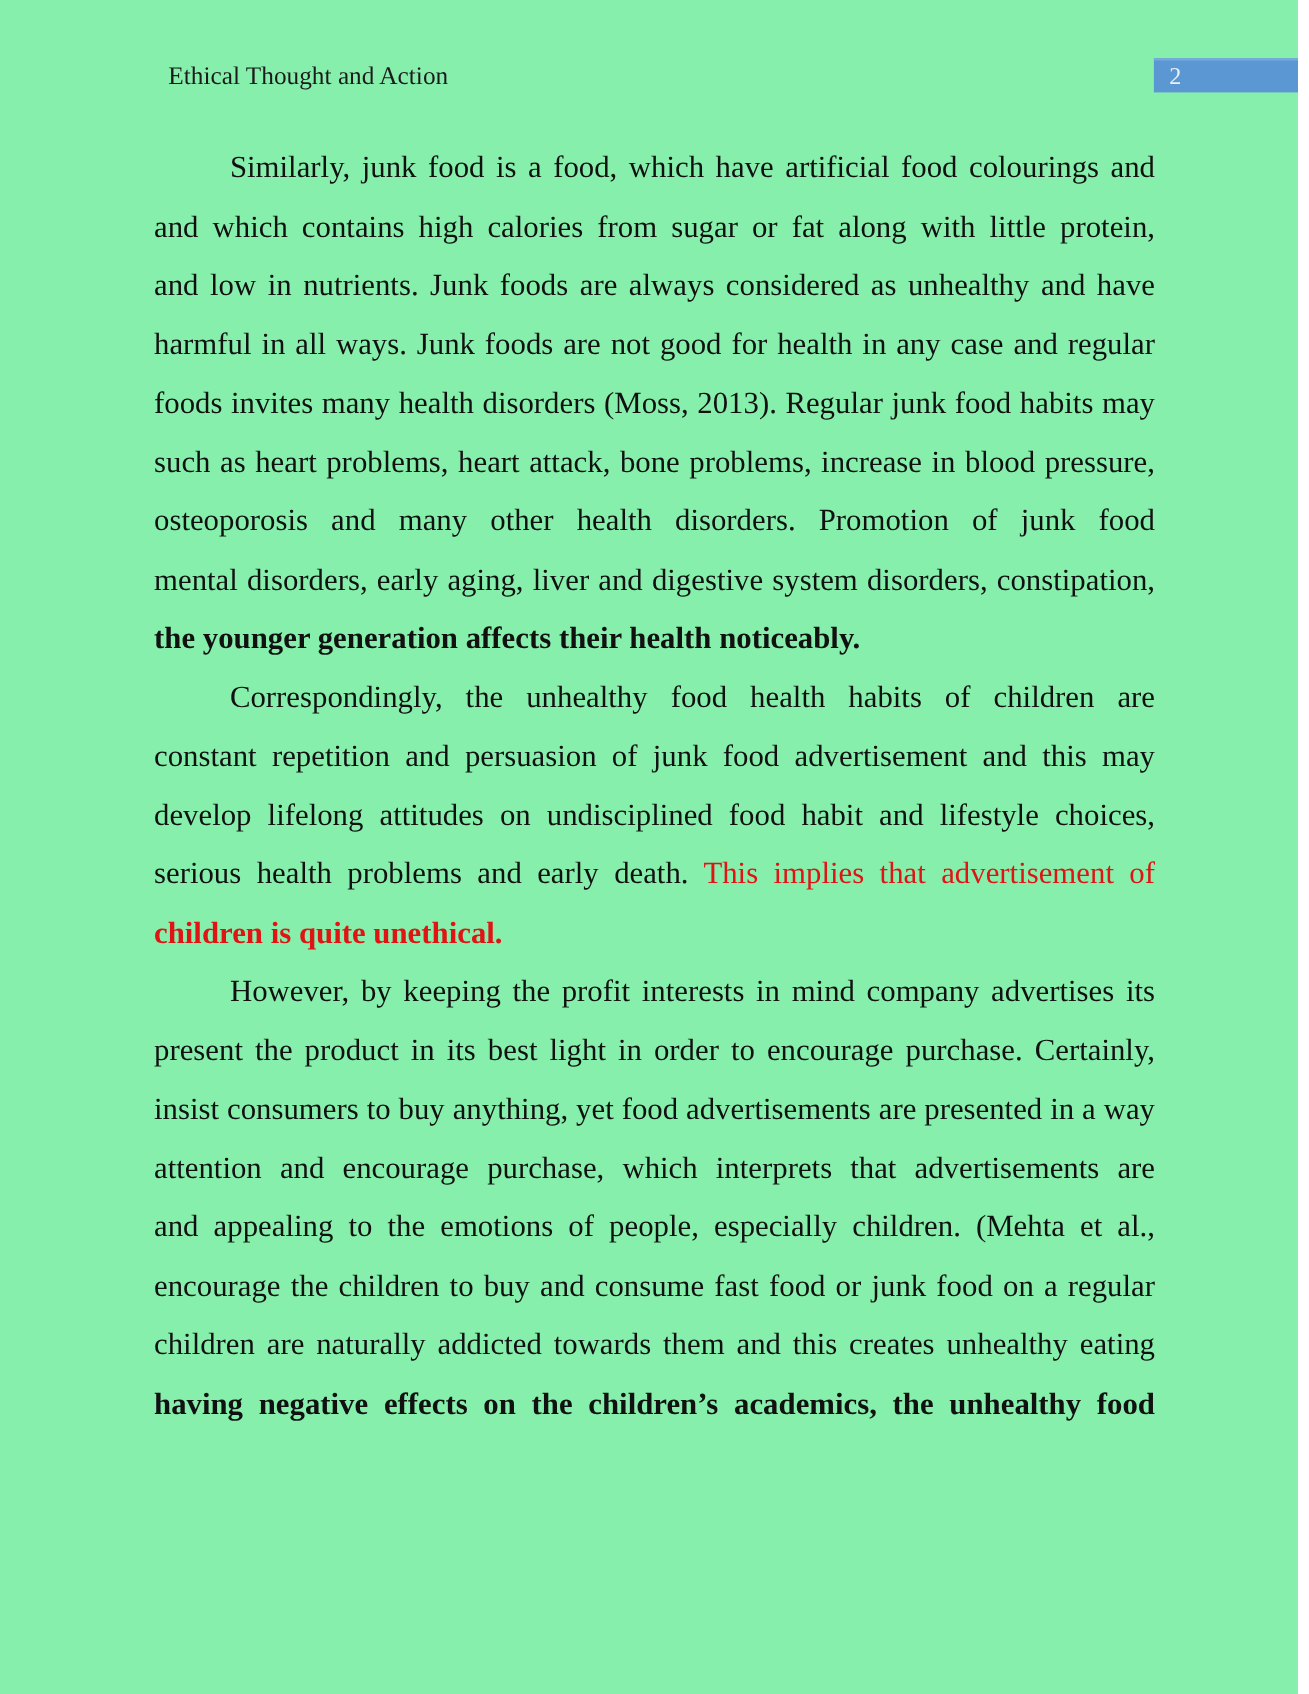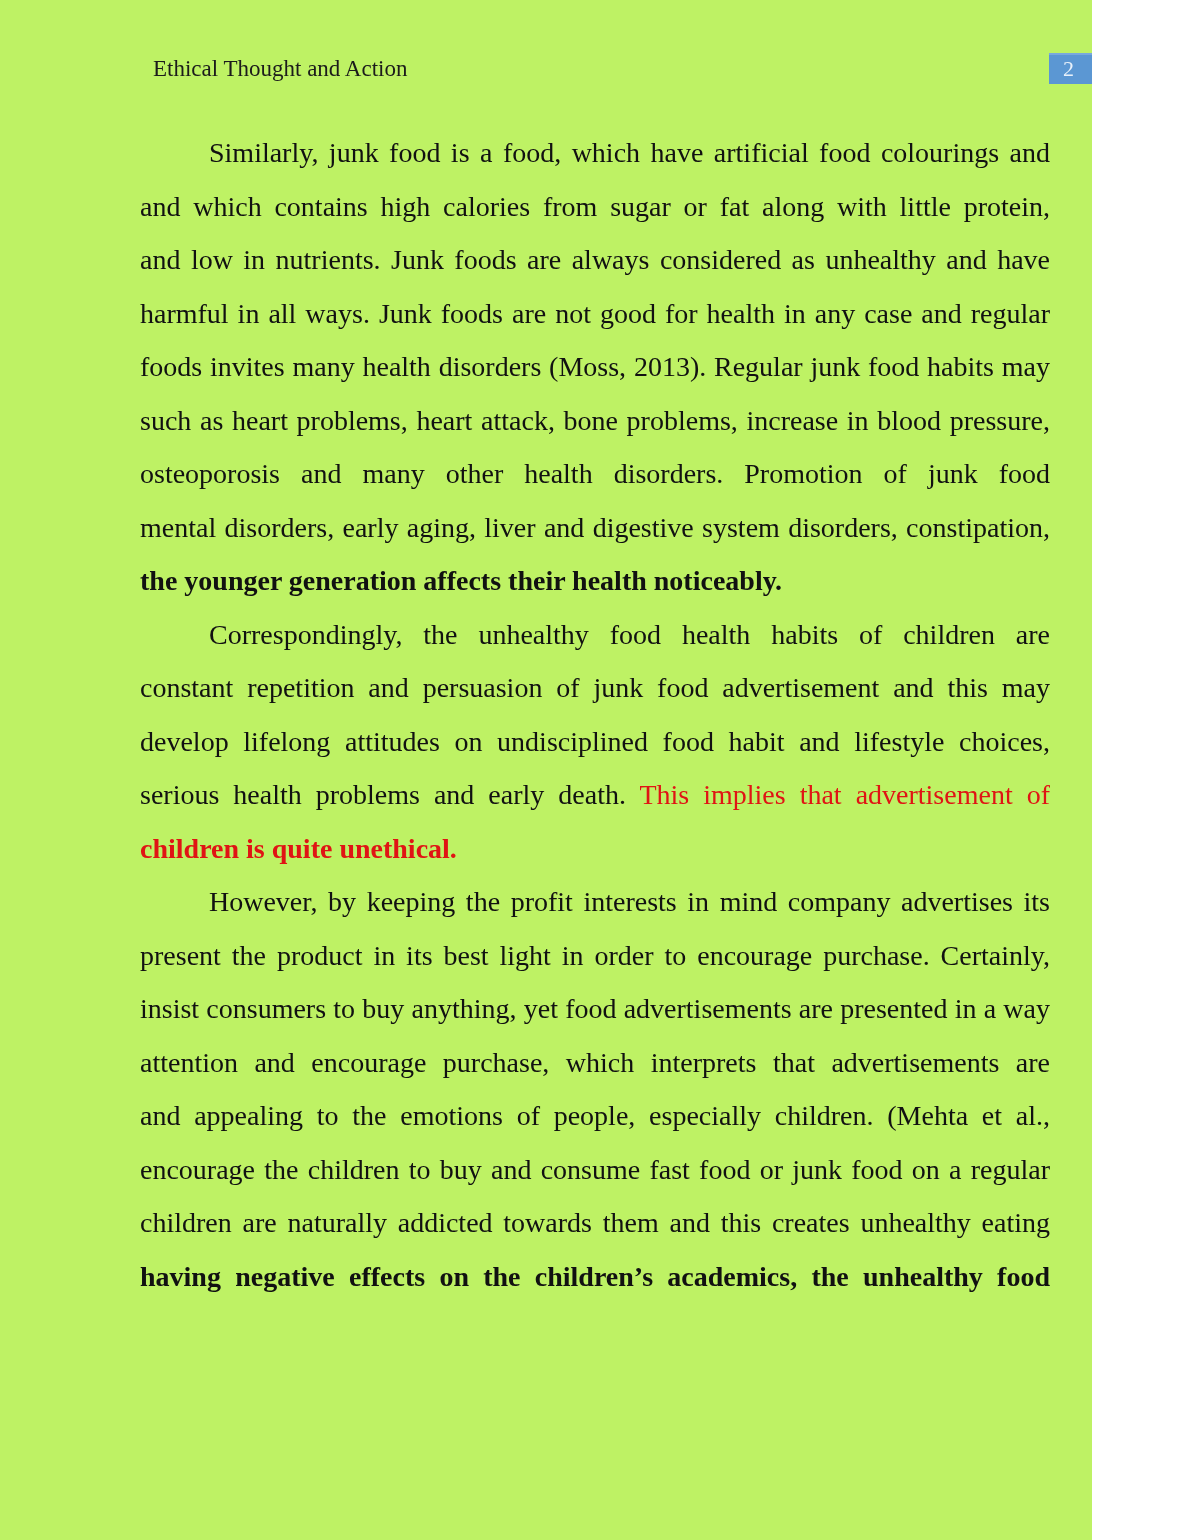--- a/index.html
+++ b/index.html
@@ -1,21 +1,21 @@
 <!DOCTYPE html>
 <html><head>
 <meta charset="utf-8">
 <style>
   * { margin: 0; padding: 0; box-sizing: border-box; }
   html, body { background: #ffffff; }
   .page {
     position: relative;
-    width: 1092px;
+    width: 1180px;
     height: 1540px;
-    background: #bef264;
+    background: #86efac;
     font-family: "Liberation Serif", "DejaVu Serif", serif;
     color: #111111;
     overflow: hidden;
   }
   .header-title {
     position: absolute;
     left: 153px;
     top: 56px;
     font-size: 23px;
     line-height: 26px;

